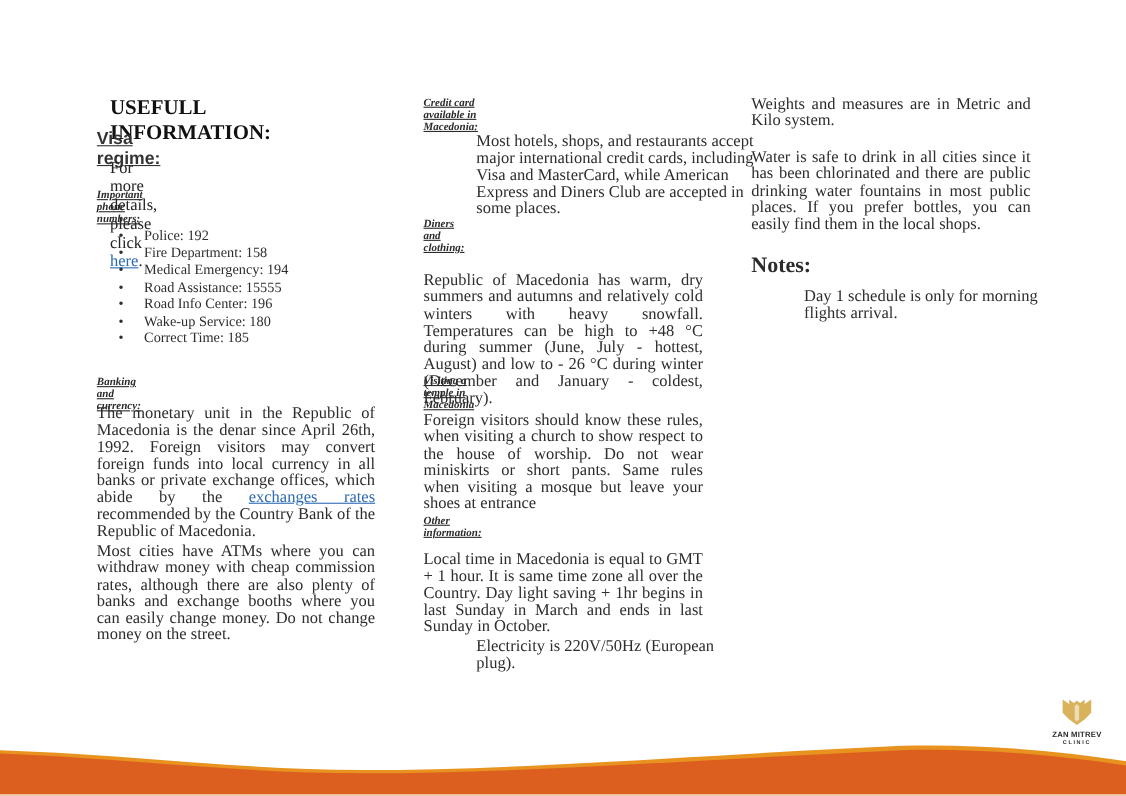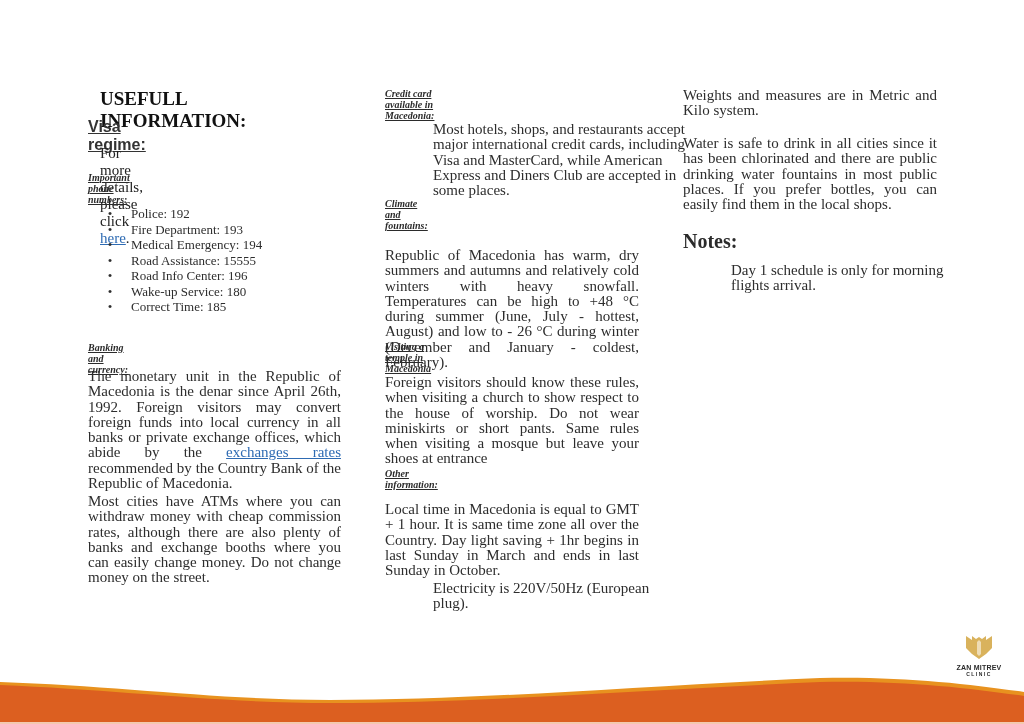--- a/index.html
+++ b/index.html
@@ -28,38 +28,38 @@
 
 <div class="col">
   <div class="abs h-main" style="left:88px; top:88px;">USEFULL INFORMATION:</div>
   <div class="abs h-sub" style="left:88px; top:118px;">Visa regime:</div>
   <div class="abs lead" style="left:100px; top:145px;">
     <span>For more details, please click </span><a class="link">here</a><span>.</span>
   </div>
   <div class="abs h-u" style="left:88px; top:172px;">Important phone numbers:</div>
   <ul class="phones abs" style="left:105px; top:206px; width:240px;">
     <li><span class="bullet">•</span><span>Police: 192</span></li>
-    <li><span class="bullet">•</span><span>Fire Department: 193</span></li>
+    <li><span class="bullet">•</span><span>Fire Department: 158</span></li>
     <li><span class="bullet">•</span><span>Medical Emergency: 194</span></li>
     <li><span class="bullet">•</span><span>Road Assistance: 15555</span></li>
     <li><span class="bullet">•</span><span>Road Info Center: 196</span></li>
     <li><span class="bullet">•</span><span>Wake-up Service: 180</span></li>
     <li><span class="bullet">•</span><span>Correct Time: 185</span></li>
   </ul>
   <div class="abs h-u" style="left:88px; top:342px;">Banking and currency:</div>
   <div class="abs p" style="left:88px; top:369px; width:253px;">
     <span>The monetary unit in the Republic of Macedonia is the denar since April 26th, 1992. Foreign visitors may convert foreign funds into local currency in all banks or private exchange offices, which abide by the </span><a class="link">exchanges rates</a><span> recommended by the Country Bank of the Republic of Macedonia.</span>
   </div>
   <div class="abs p" style="left:88px; top:494px; width:253px;">Most cities have ATMs where you can withdraw money with cheap commission rates, although there are also plenty of banks and exchange booths where you can easily change money. Do not change money on the street.</div>
 </div>
 
 <div class="col">
   <div class="abs h-u" style="left:385px; top:88px;">Credit card available in Macedonia:</div>
   <div class="abs p p-left" style="left:385px; top:122px; width:258px;">Most hotels, shops, and restaurants accept major international credit cards, including Visa and MasterCard, while American Express and Diners Club are accepted in some places.</div>
-  <div class="abs h-u" style="left:385px; top:198px;">Climate and fountains:</div>
+  <div class="abs h-u" style="left:385px; top:198px;">Diners and clothing:</div>
   <div class="abs p" style="left:385px; top:232px; width:254px;margin-top:16px;">Republic of Macedonia has warm, dry summers and autumns and relatively cold winters with heavy snowfall. Temperatures can be high to +48 °C during summer (June, July - hottest, August) and low to - 26 °C during winter (December and January - coldest, February).</div>
   <div class="abs h-u" style="left:385px; top:341px;">Visiting a temple in Macedonia</div>
   <div class="abs p" style="left:385px; top:375px; width:254px;">Foreign visitors should know these rules, when visiting a church to show respect to the house of worship. Do not wear miniskirts or short pants. Same rules when visiting a mosque but leave your shoes at entrance</div>
   <div class="abs h-u" style="left:385px; top:468px;">Other information:</div>
   <div class="abs p" style="left:385px; top:502px; width:254px;">Local time in Macedonia is equal to GMT + 1 hour. It is same time zone all over the Country. Day light saving + 1hr begins in last Sunday in March and ends in last Sunday in October.</div>
   <div class="abs p p-left" style="left:385px; top:581px; width:254px;">Electricity is 220V/50Hz (European plug).</div>
 </div>
 
 <div class="col">
   <div class="abs p" style="left:683px; top:88px; width:254px;">Weights and measures are in Metric and Kilo system.</div>

